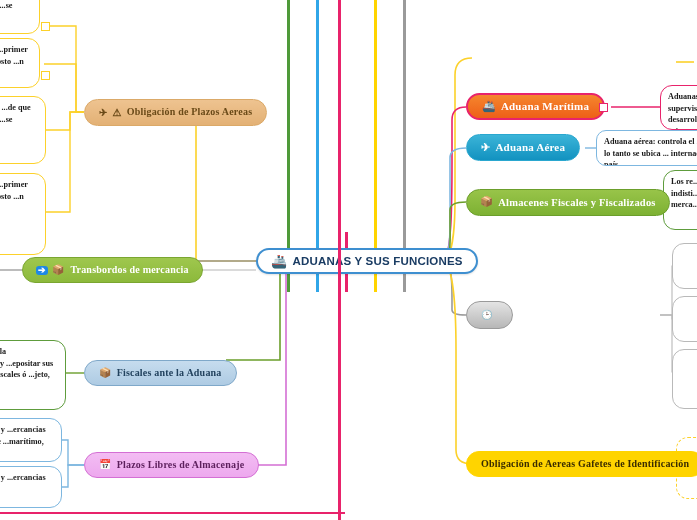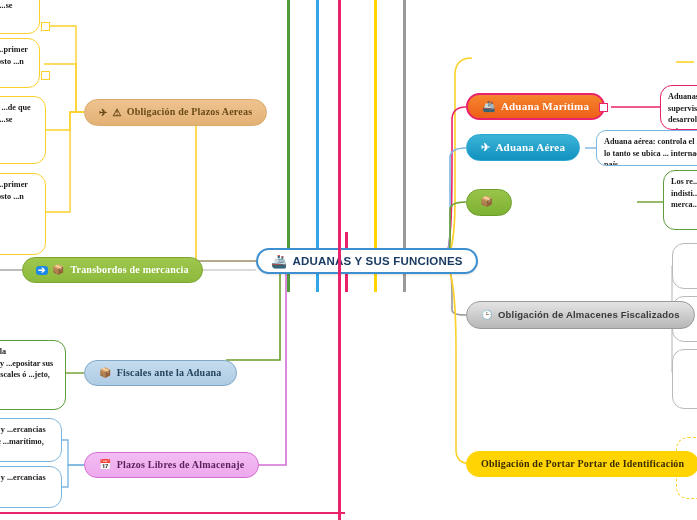--- a/index.html
+++ b/index.html
@@ -233,29 +233,29 @@
     <span class="lbl">Aduana Marítima</span>
   </div>
 
   <div class="node n-aerea">
     <span class="ico">✈</span>
     <span class="lbl">Aduana Aérea</span>
   </div>
 
   <div class="node n-almacenes">
     <span class="ico">📦</span>
+    <span class="lbl">Almacenes Fiscales y Fiscalizados</span>
   </div>
 
   <div class="node n-oblalm">
     <span class="ico">🕒</span>
-    <span class="lbl">Obligación de Almacenes Fiscalizados</span>
   </div>
 
   <div class="node n-gafetes">
-    <span class="lbl">Obligación de Portar Portar de Identificación</span>
+    <span class="lbl">Obligación de Aereas Gafetes de Identificación</span>
   </div>
 
   <div class="tbox y t-ltop">...l folletos, ...de que la ...l de la ...se</div>
   <div class="tbox y t-ltop2">...del ...la. ...primer ...rse ...n costo ...n darle</div>
 
   <div class="tbox y t-l1">...l folletos, ...de que la ...l de la ...se</div>
   <div class="tbox y t-l2">...del ...la. ...primer ...rse ...n costo ...n darle</div>
 
   <div class="tbox green t-l3">...uana nace de la ...exportadores y ...epositar sus ...en un lugar ...scales ó ...jeto, con el ...gimen</div>
 

